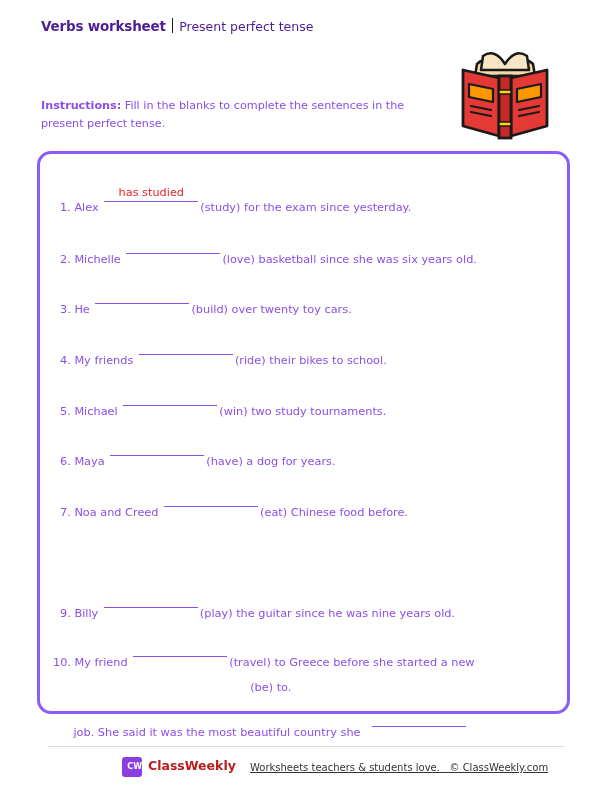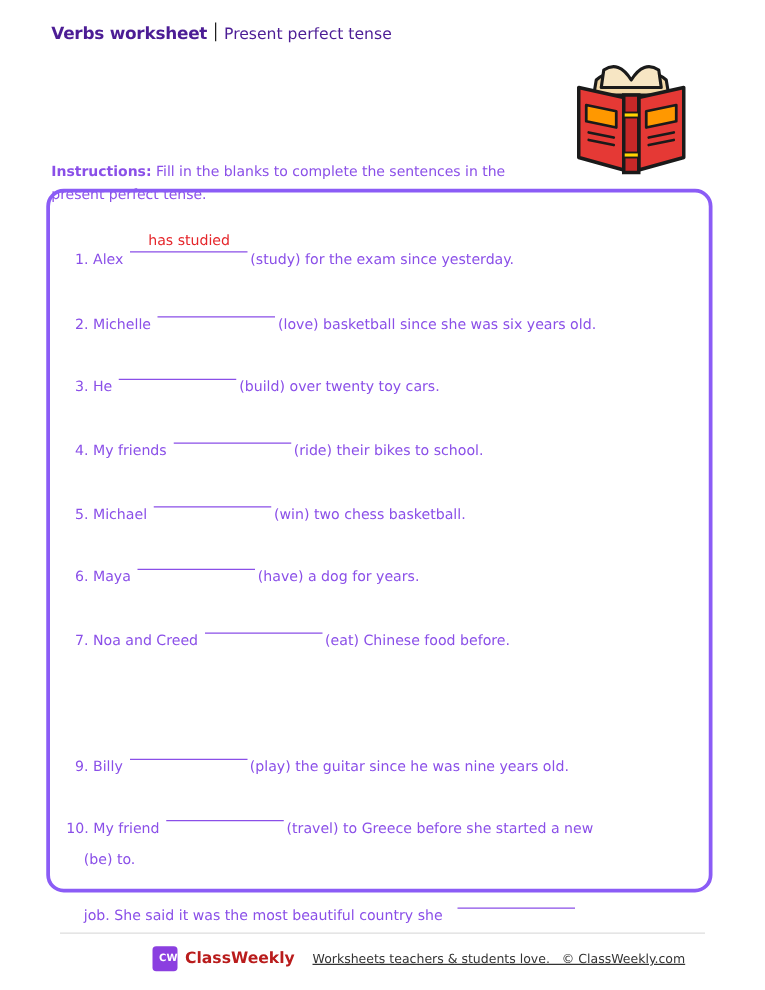--- a/index.html
+++ b/index.html
@@ -7,32 +7,32 @@
            font-family: "DejaVu Sans", "Liberation Sans", sans-serif; }
     .page { position: absolute; left: 0; top: 0; width: 612px; height: 792px; }
 
     .title { position: absolute; left: 41px; top: 18px; font-size: 13.5px; color: #4c1d95; white-space: nowrap; }
     .title .main { font-weight: bold; letter-spacing: -0.2px; }
     .title .sep { display: inline-block; width: 1.5px; height: 15px; background: #1e1e1e; vertical-align: -2px; margin: 0 6px 0 6px; }
     .title .sub { font-size: 12.5px; font-weight: normal; }
 
     .examples { position: absolute; left: 41px; top: 55px; font-size: 10.8px; line-height: 16px; color: #4a6cf7; }
     .examples b { font-weight: bold; }
-    .instructions { position: absolute; left: 41px; top: 97px; width: 380px; font-size: 11.2px; line-height: 18px; color: #8a4fe8; margin-top: 32px; }
+    .instructions { position: absolute; left: 41px; top: 97px; width: 380px; font-size: 11.2px; line-height: 18px; color: #8a4fe8; }
     .instructions b { font-weight: bold; }
 
     .book { position: absolute; left: 455px; top: 42px; width: 100px; height: 100px; }
 
     .box { position: absolute; left: 37px; top: 151px; width: 533px; height: 563px;
            border: 3px solid #8b5cf6; border-radius: 14px; box-sizing: border-box; }
 
     .q { position: absolute; left: 60px; font-size: 11.3px; color: #8a4fe8; white-space: nowrap; line-height: 20px; }
     .q .blank { display: inline-block; width: 94px; height: 14px; border-bottom: 1px solid #8a4fe8; vertical-align: -3px; position: relative; margin: 12px 2px; }
     .q .answer { position: absolute; left: 0; right: 0; bottom: 1px; text-align: center; color: #e5252a; font-size: 11.3px; line-height: 14px; }
-    .q10 { line-height: 25px; }
+    .q10 { line-height: 25px; text-align: center; }
     .q10 .cont { padding-left: 14px; display: block; }
 
     .footer-rule { position: absolute; left: 48px; top: 746px; width: 516px; height: 1px; background: #dddddd; }
     .logo { position: absolute; left: 122px; top: 757px; width: 20px; height: 20px; border-radius: 3px; background: #8b3fe0;
             color: #fff; font-size: 8px; font-weight: bold; text-align: right; line-height: 20px; }
     .brand { position: absolute; left: 148px; top: 758px; font-size: 12.5px; font-weight: bold; color: #b91c1c; }
     .tagline { position: absolute; left: 250px; top: 762px; font-size: 10px; color: #333; white-space: nowrap; text-decoration: underline; }
   </style>
 </head>
 <body>
@@ -88,21 +88,21 @@
 
   <div class="q" style="top:328px">
     <span>4.</span>
     <span>My friends</span>
     <span class="blank"></span><span>(ride) their bikes to school.</span>
   </div>
 
   <div class="q" style="top:379px">
     <span>5.</span>
     <span>Michael</span>
-    <span class="blank"></span><span>(win) two chess basketball.</span>
+    <span class="blank"></span><span>(win) two study tournaments.</span>
   </div>
 
   <div class="q" style="top:429px">
     <span>6.</span>
     <span>Maya</span>
     <span class="blank"></span><span>(have) a dog for years.</span>
   </div>
 
   <div class="q" style="top:480px">
     <span>7.</span>

